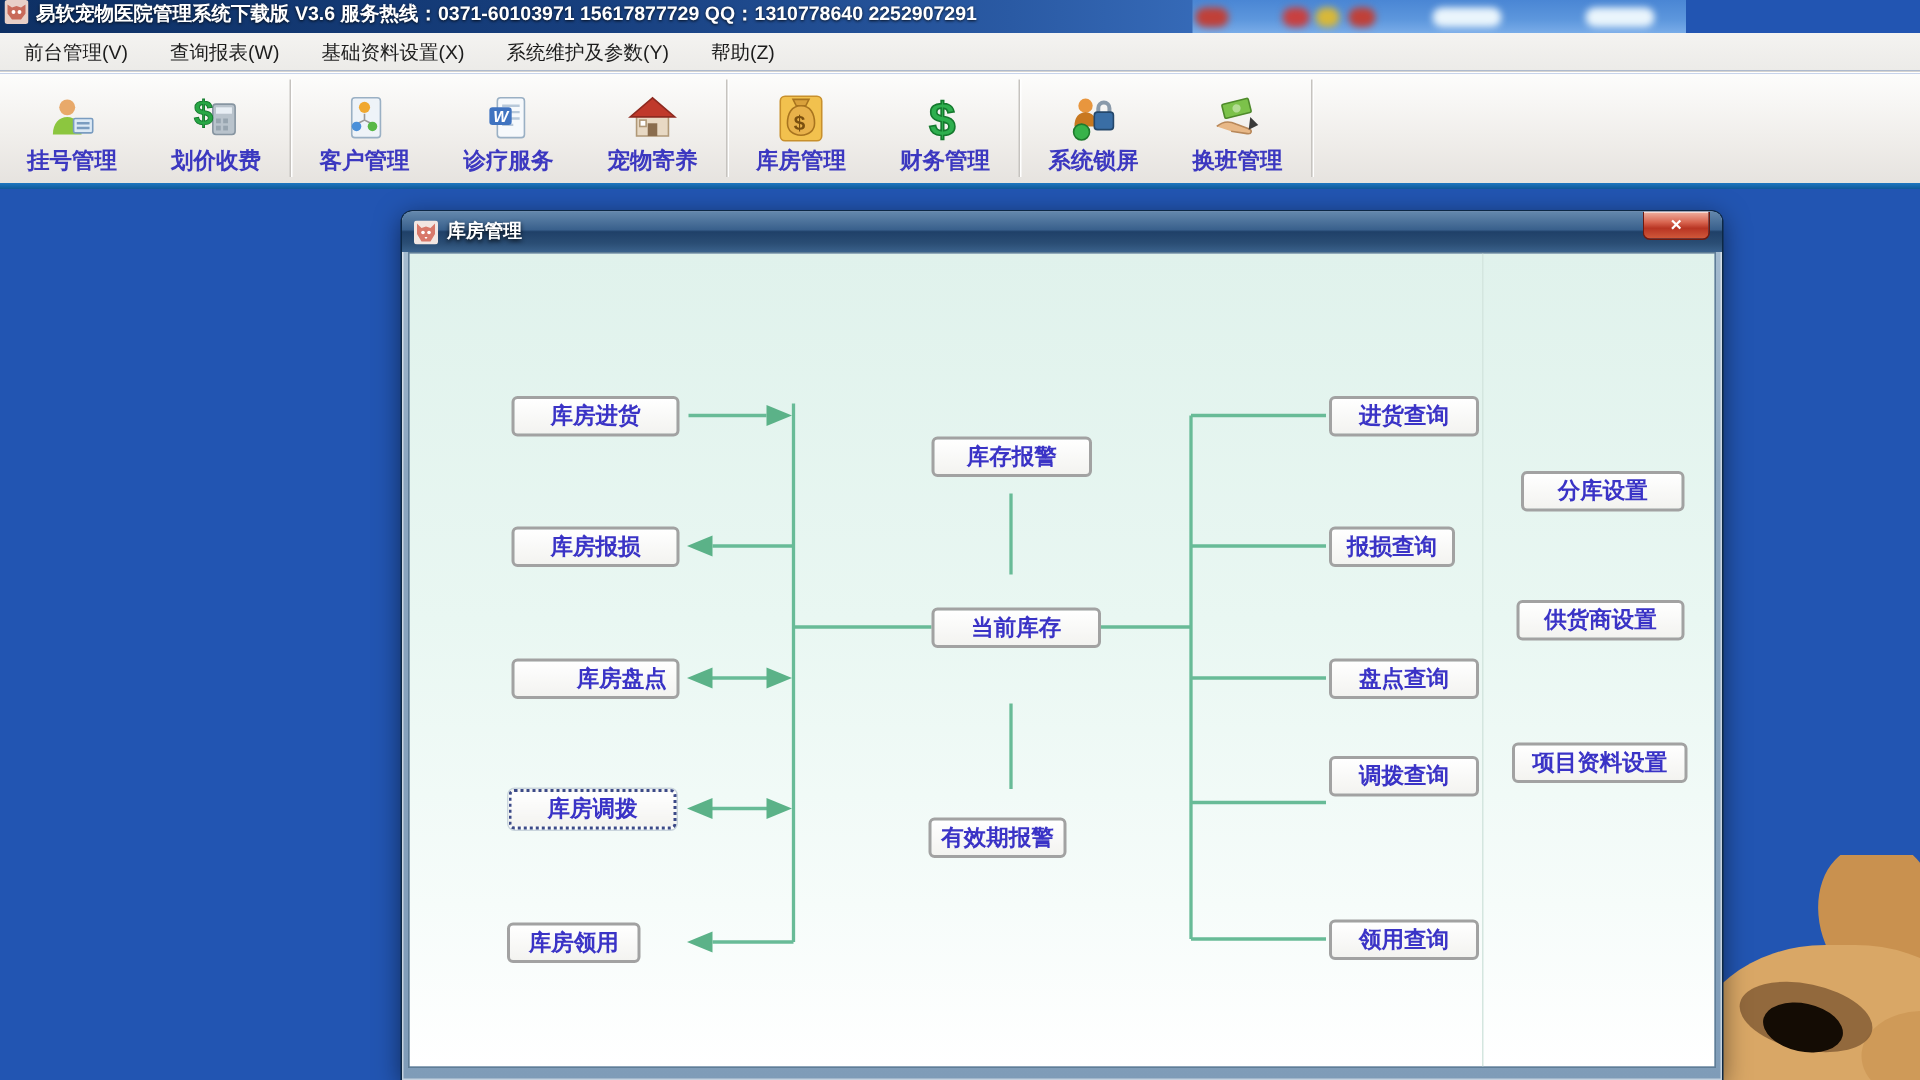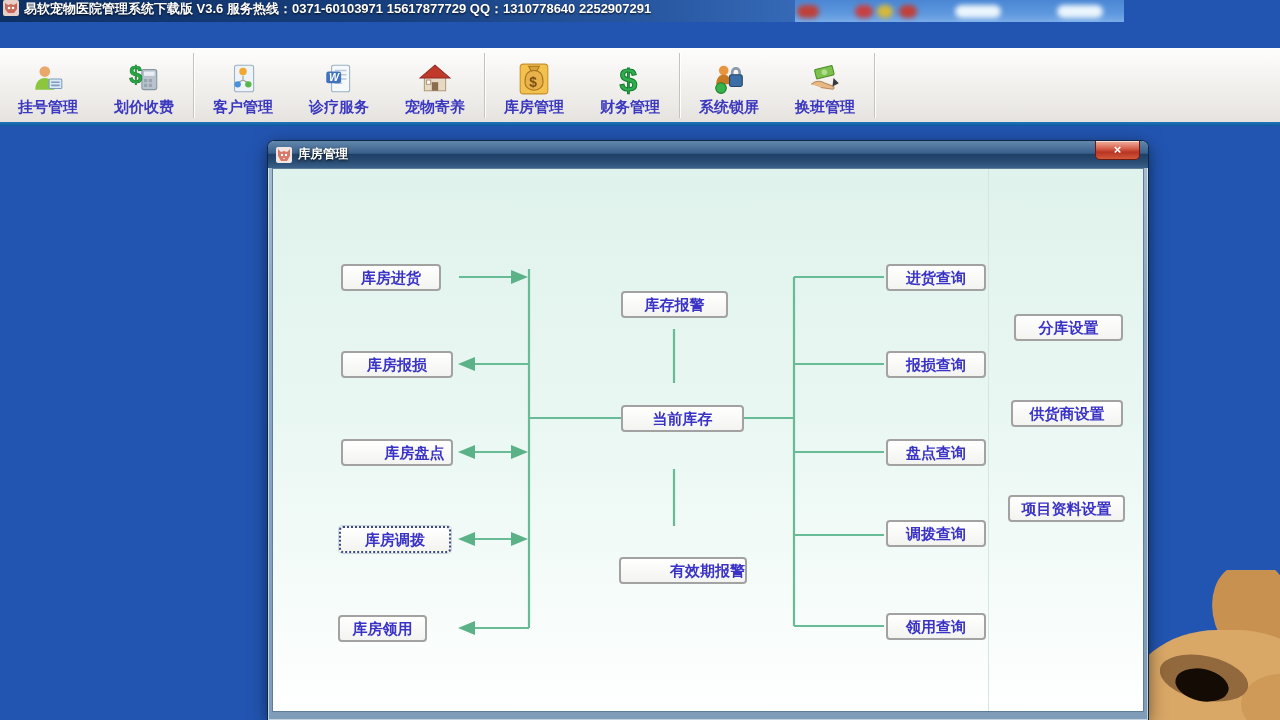--- a/index.html
+++ b/index.html
@@ -99,20 +99,27 @@
       <span class="blob" style="left:60px;width:18px;background:#c84040;"></span>
       <span class="blob" style="left:82px;width:16px;background:#d8b838;"></span>
       <span class="blob" style="left:104px;width:18px;background:#c04038;"></span>
       <span class="blob" style="left:160px;width:46px;background:#eaf5fc;"></span>
       <span class="blob" style="left:262px;width:46px;background:#eaf5fc;"></span>
       <span class="blob" style="left:352px;width:40px;background:linear-gradient(#eaf5fc,#7cc888);"></span>
       <span class="blob" style="left:462px;width:22px;background:#9ac2ec;"></span>
     </div>
   </div>
 
+  <div class="menubar">
+    <div class="menu-item">前台管理(V)</div>
+    <div class="menu-item">查询报表(W)</div>
+    <div class="menu-item">基础资料设置(X)</div>
+    <div class="menu-item">系统维护及参数(Y)</div>
+    <div class="menu-item">帮助(Z)</div>
+  </div>
 
   <div class="toolbar">
 
     <div class="tool-btn">
       <span class="tool-ico">
         <svg viewBox="0 0 32 32">
             <circle cx="13" cy="9" r="5" fill="#e8a96a"></circle>
             <path d="M4 26c0-7 4-11 9-11s9 4 9 11z" fill="#8cc63f"></path>
             <rect x="17" y="16" width="12" height="9" rx="1" fill="#dce9f5" stroke="#7a9cc0"></rect>
             <path d="M19 19h8M19 22h8" stroke="#7a9cc0" stroke-width="1.5"></path>
@@ -296,34 +303,34 @@
             <polygon points="202,276 202,290 185,283"></polygon>
             <polygon points="238,276 238,290 255,283"></polygon>
             <polygon points="202,363 202,377 185,370"></polygon>
             <polygon points="238,363 238,377 255,370"></polygon>
             <polygon points="202,452 202,466 185,459"></polygon>
           </g>
         </svg>
 
         <div class="panel-sep"></div>
 
-        <div class="node" style="left:68px;top:95px;width:100px;">库房进货</div>
+        <div class="node" style="left:68px;top:95px;width:112px;">库房进货</div>
         <div class="node" style="left:68px;top:182px;width:112px;">库房报损</div>
         <div class="node" style="left:68px;top:270px;width:112px;padding-left:35px;">库房盘点</div>
         <div class="node focused" style="left:66px;top:357px;width:112px;">库房调拨</div>
         <div class="node" style="left:65px;top:446px;width:89px;">库房领用</div>
 
         <div class="node" style="left:348px;top:122px;width:107px;">库存报警</div>
-        <div class="node" style="left:348px;top:236px;width:123px;">当前库存</div>
-        <div class="node" style="left:346px;top:388px;width:128px;text-align:right;">有效期报警</div>
+        <div class="node" style="left:348px;top:236px;width:113px;">当前库存</div>
+        <div class="node" style="left:346px;top:376px;width:92px;">有效期报警</div>
 
         <div class="node" style="left:613px;top:95px;width:100px;">进货查询</div>
-        <div class="node" style="left:613px;top:182px;width:100px;">报损查询</div>
+        <div class="node" style="left:613px;top:182px;width:84px;">报损查询</div>
         <div class="node" style="left:613px;top:270px;width:100px;">盘点查询</div>
-        <div class="node" style="left:613px;top:351px;width:100px;">调拨查询</div>
+        <div class="node" style="left:613px;top:335px;width:100px;">调拨查询</div>
         <div class="node" style="left:613px;top:444px;width:100px;">领用查询</div>
 
         <div class="node" style="left:741px;top:145px;width:109px;">分库设置</div>
         <div class="node" style="left:738px;top:231px;width:112px;">供货商设置</div>
         <div class="node" style="left:735px;top:326px;width:117px;">项目资料设置</div>
 
       </div>
     </div>
 
   </div>

